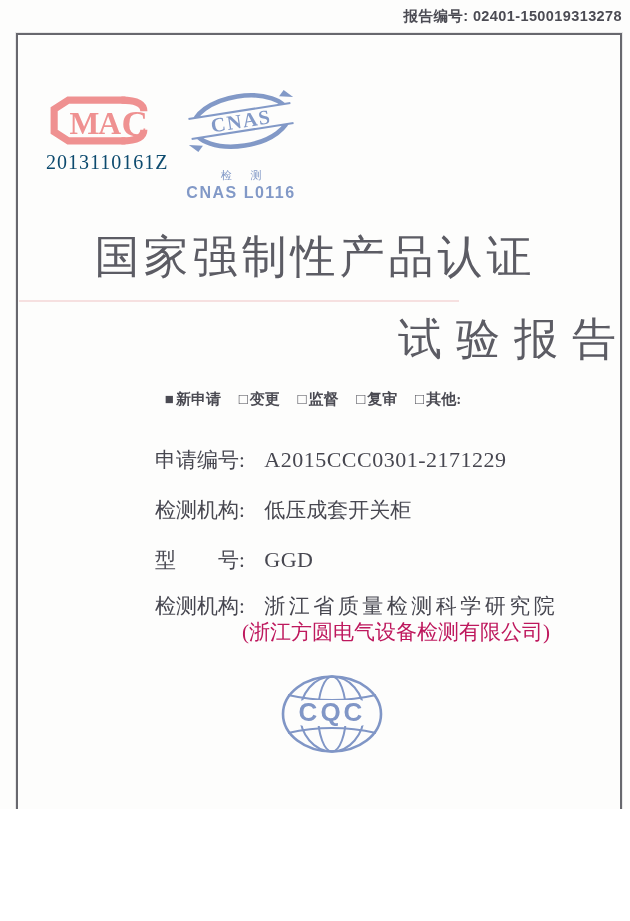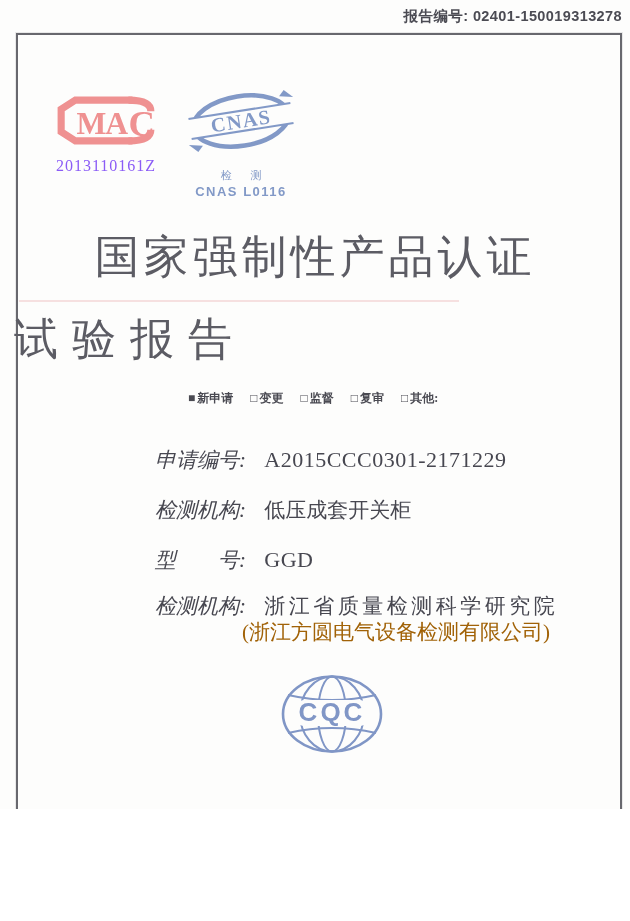--- a/index.html
+++ b/index.html
@@ -19,59 +19,59 @@
   .frame{
     position:absolute;left:16px;top:33px;width:602px;height:871px;
     border:2px solid #68686e;box-shadow:0 0 0 1px rgba(120,120,125,.15);
   }
   
   .artifact{
     position:absolute;left:19px;top:300px;width:440px;height:2px;
     background:rgba(233,160,160,.30);
   }
   
-  .cma{position:absolute;left:46px;top:95px;width:120px;text-align:center;}
+  .cma{position:absolute;left:46px;top:95px;width:120px;text-align:left;}
   .cma-license{
-    margin-top:7px;font-size:16px;letter-spacing:1px;color:#8b5cf6;
+    margin-top:1px;font-size:20px;letter-spacing:1px;color:#0c4a6e;
     font-family:"Liberation Serif",serif;
   }
   
   .cnas{position:absolute;left:184px;top:86px;width:114px;text-align:center;color:#8299c7;}
   .cnas-caption{font-size:11px;letter-spacing:8px;padding-left:8px;margin-top:8px;}
   .cnas-no{
     font-family:"Liberation Sans","DejaVu Sans",sans-serif;
-    font-size:13px;font-weight:600;letter-spacing:1.5px;margin-top:1px;
+    font-size:16px;font-weight:600;letter-spacing:1.5px;margin-top:1px;
   }
   
   .title1{
     position:absolute;left:0;right:0;top:227px;text-align:center;
     font-size:45px;letter-spacing:4px;color:#5c5c64;white-space:nowrap;
   }
   .title2{
-    position:absolute;left:0;right:0;top:310px;text-align:left;
+    position:absolute;left:0;right:0;top:310px;text-align:right;
     font-size:44px;letter-spacing:14px;padding-left:14px;color:#5c5c64;white-space:nowrap;
   }
   
   .cbrow{
     position:absolute;left:0;right:4px;top:390px;text-align:center;
-    font-size:12px;font-weight:bold;color:#4a4a52;white-space:nowrap;
+    font-size:15px;font-weight:bold;color:#4a4a52;white-space:nowrap;
   }
   .cb{margin:0 7px;}
   .cb .sym{margin-right:2px;}
   
   .row{position:absolute;left:155px;font-size:21px;color:#474750;white-space:nowrap;}
-  .row .lbl{display:inline-block;min-width:96px;font-style:italic;}
+  .row .lbl{display:inline-block;min-width:96px;}
   .row .val{margin-left:8px;text-align:center;}
   .val-latin{font-size:22px;letter-spacing:.5px;}
   .row-appno{top:446px;}
   .row-product{top:496px;}
   .row-model{top:546px;}
   .row-org{top:592px;}
   .org-spaced{letter-spacing:3.5px;}
-  .org-line2{position:absolute;left:242px;top:618px;font-size:21px;color:#a16207;white-space:nowrap;}
+  .org-line2{position:absolute;left:242px;top:618px;font-size:21px;color:#be185d;white-space:nowrap;}
   
   .cqc{position:absolute;left:280px;top:674px;width:106px;}
   svg text{font-family:"Liberation Serif","DejaVu Serif",serif;}
   svg .sans{font-family:"Liberation Sans","DejaVu Sans",sans-serif;}
 </style>
 </head>
 <body>
 
 <div class="page">
 

